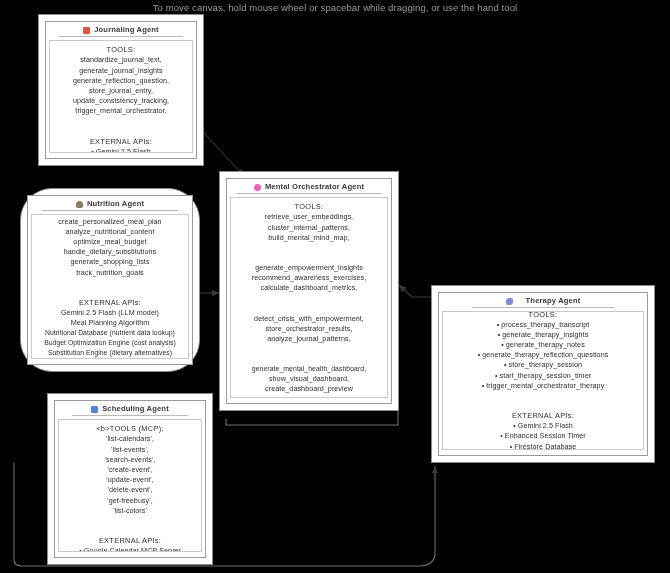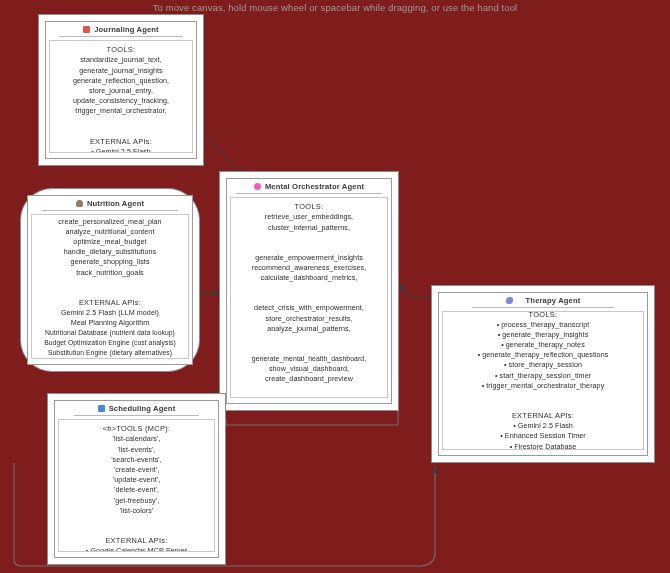--- a/index.html
+++ b/index.html
@@ -6,21 +6,21 @@
   html, body {
     margin: 0; padding: 0;
     width: 670px; height: 573px;
     background: #ffffff;
     font-family: "DejaVu Sans", sans-serif;
     overflow: hidden;
   }
   #canvas {
     position: relative;
     width: 670px; height: 573px;
-    background: #7f1d1d;
+    background: #000000;
   }
   .hint-bar {
     position: absolute;
     top: 2px; left: 0; width: 670px;
     text-align: center;
     font-family: "Liberation Sans", sans-serif;
     font-size: 9.5px;
     color: #9a9a9a;
     letter-spacing: 0.1px;
     white-space: nowrap;
@@ -43,21 +43,21 @@
     width: 100%; height: 100%;
     border: 1px solid #9a9a9a;
     background: #ffffff;
     padding: 4px 3px 5px 3px;
     display: flex;
     flex-direction: column;
     align-items: center;
   }
   .node-title {
     display: flex;
-    align-items: flex-start;
+    align-items: center;
     justify-content: center;
     gap: 4px;
     font-family: "Liberation Sans", sans-serif;
     font-size: 7.6px;
     font-weight: 700;
     color: #3b3b3b;
     letter-spacing: 0.15px;
     border-bottom: 1px solid #b9b9b9;
     padding-bottom: 2px;
     margin-bottom: 3px;
@@ -193,20 +193,21 @@
     <div class="node-inner">
       <div class="node-title" style="width:93%;">
         <span class="ico ico-brain"></span>
         <span class="ttl">Mental Orchestrator Agent</span>
       </div>
       <div class="body-wrap">
         <div class="seg grp">
           <div class="seg-head">TOOLS:</div>
           <div class="seg-line">retrieve_user_embeddings,</div>
           <div class="seg-line">cluster_internal_patterns,</div>
+          <div class="seg-line">build_mental_mind_map,</div>
         </div>
         <div class="seg grp">
           <div class="seg-line">generate_empowerment_insights</div>
           <div class="seg-line">recommend_awareness_exercises,</div>
           <div class="seg-line">calculate_dashboard_metrics,</div>
         </div>
         <div class="seg grp">
           <div class="seg-line">detect_crisis_with_empowerment,</div>
           <div class="seg-line">store_orchestrator_results,</div>
           <div class="seg-line">analyze_journal_patterns,</div>
@@ -245,21 +246,21 @@
         <div class="seg">
           <div class="seg-head">EXTERNAL APIs:</div>
           <div class="seg-line">• Gemini 2.5 Flash</div>
           <div class="seg-line">• Enhanced Session Timer</div>
           <div class="seg-line">• Firestore Database</div>
         </div>
       </div>
     </div>
   </div>
 
-  <div class="node" style="left:47px; top:393px; width:179px; height:172px;">
+  <div class="node" style="left:47px; top:393px; width:166px; height:172px;">
     <div class="node-inner">
       <div class="node-title" style="width:80%;">
         <span class="ico ico-cal"></span>
         <span class="ttl">Scheduling Agent</span>
       </div>
       <div class="body-wrap">
         <div class="seg grp">
           <div class="seg-head">&lt;b&gt;TOOLS (MCP):</div>
           <div class="seg-line">'list-calendars',</div>
           <div class="seg-line">'list-events',</div>

